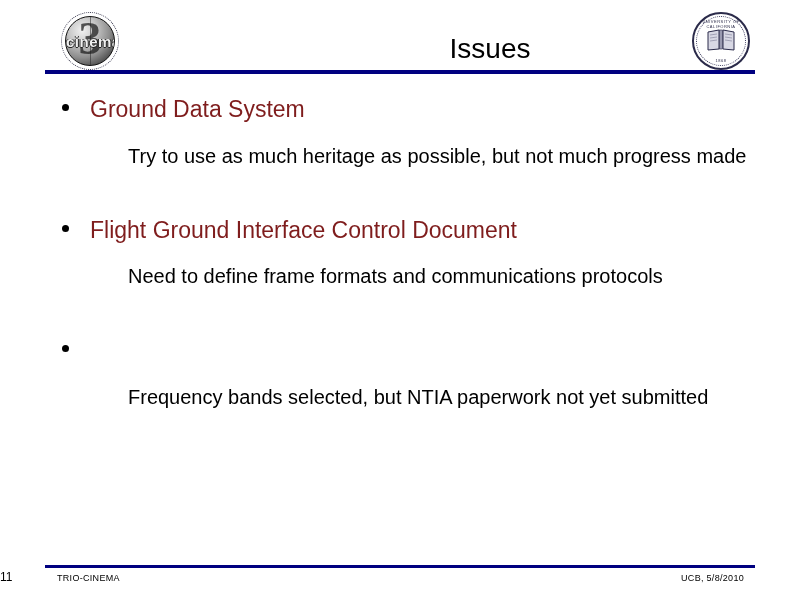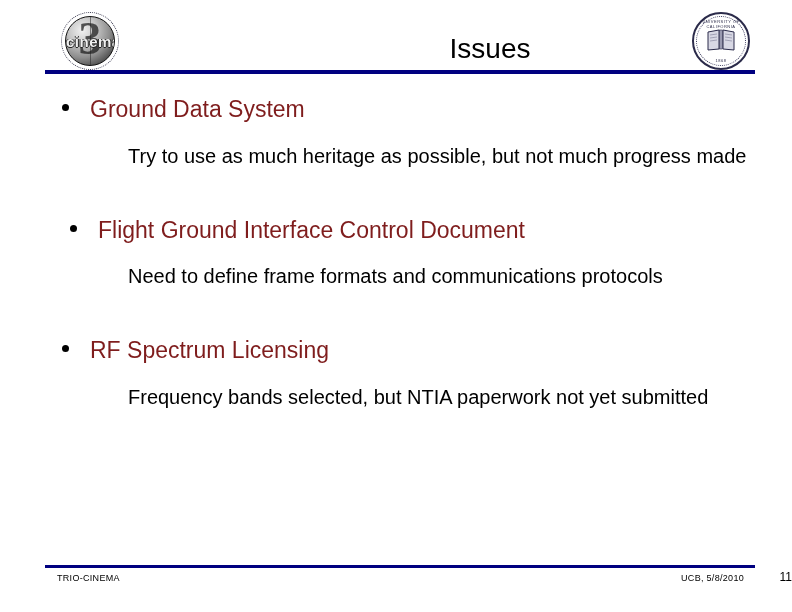--- a/index.html
+++ b/index.html
@@ -185,21 +185,21 @@
   .sub-row {
     margin-left: 128px;
     margin-right: 92px;
     font-size: 20px;
     line-height: 29px;
     color: #000000;
   }
 
   .b1 { position: absolute; left: 0; top: 8px;  width: 700px; }
   .s1 { position: absolute; left: 0; top: 56px; width: 700px; }
-  .b2 { position: absolute; left: 0; top: 129px; width: 740px; padding-left: 8px; }
+  .b2 { position: absolute; left: 0; top: 129px; width: 740px; }
   .s2 { position: absolute; left: 0; top: 176px; width: 740px; }
   .b3 { position: absolute; left: 0; top: 249px; width: 700px; }
   .s3 { position: absolute; left: 0; top: 297px; width: 740px; }
 
   
   .footer {
     position: absolute;
     left: 0;
     top: 560px;
     width: 792px;
@@ -219,21 +219,21 @@
     top: 13px;
     font-size: 9px;
     letter-spacing: 0.3px;
     color: #000000;
   }
   .footer-center {
     position: absolute;
     left: 0;
     top: 10px;
     width: 792px;
-    text-align: right;
+    text-align: left;
     font-size: 12px;
     color: #000000;
   }
   .footer-right {
     position: absolute;
     right: 48px;
     top: 13px;
     font-size: 9px;
     letter-spacing: 0.3px;
     color: #000000;
@@ -287,21 +287,20 @@
       <div class="bullet-row">
         <span class="bullet-dot"></span>
         <span>Flight Ground Interface Control Document</span>
       </div>
     </div>
     <div class="sub-row s2">Need to define frame formats and communications protocols</div>
 
     <div class="bullet-block b3">
       <div class="bullet-row">
         <span class="bullet-dot"></span>
-        <span>RF Spectrum Licensing</span>
       </div>
     </div>
     <div class="sub-row s3">Frequency bands selected, but NTIA paperwork not yet submitted</div>
 
   </div>
 
   <div class="footer">
     <div class="footer-rule"></div>
     <div class="footer-left">TRIO-CINEMA</div>
     <div class="footer-center">11</div>

